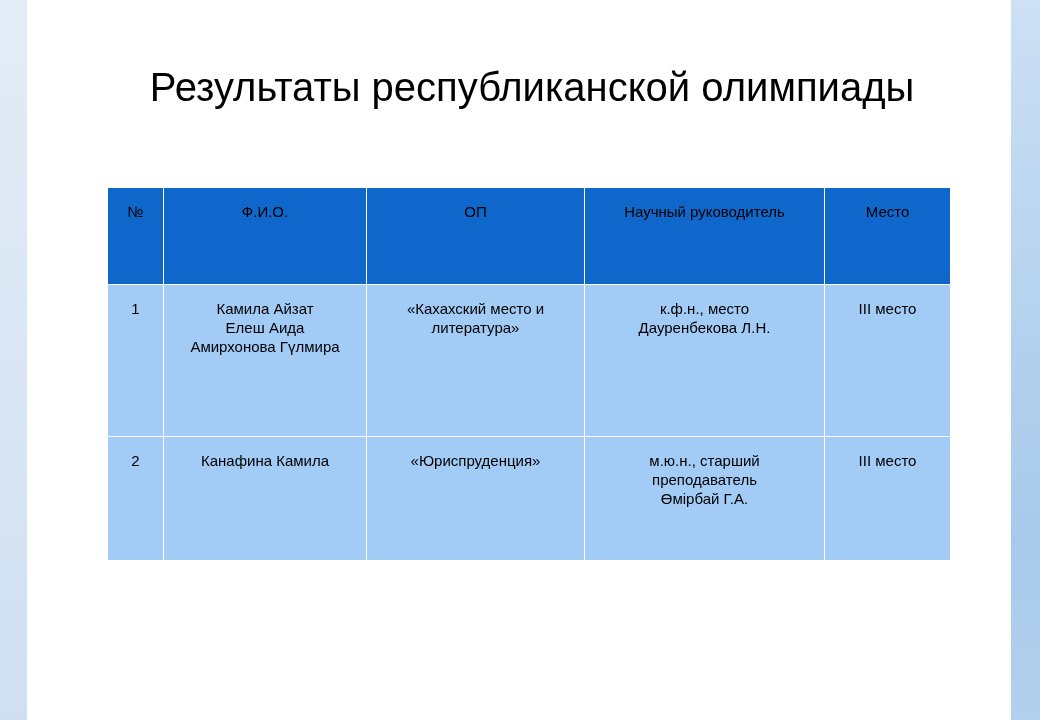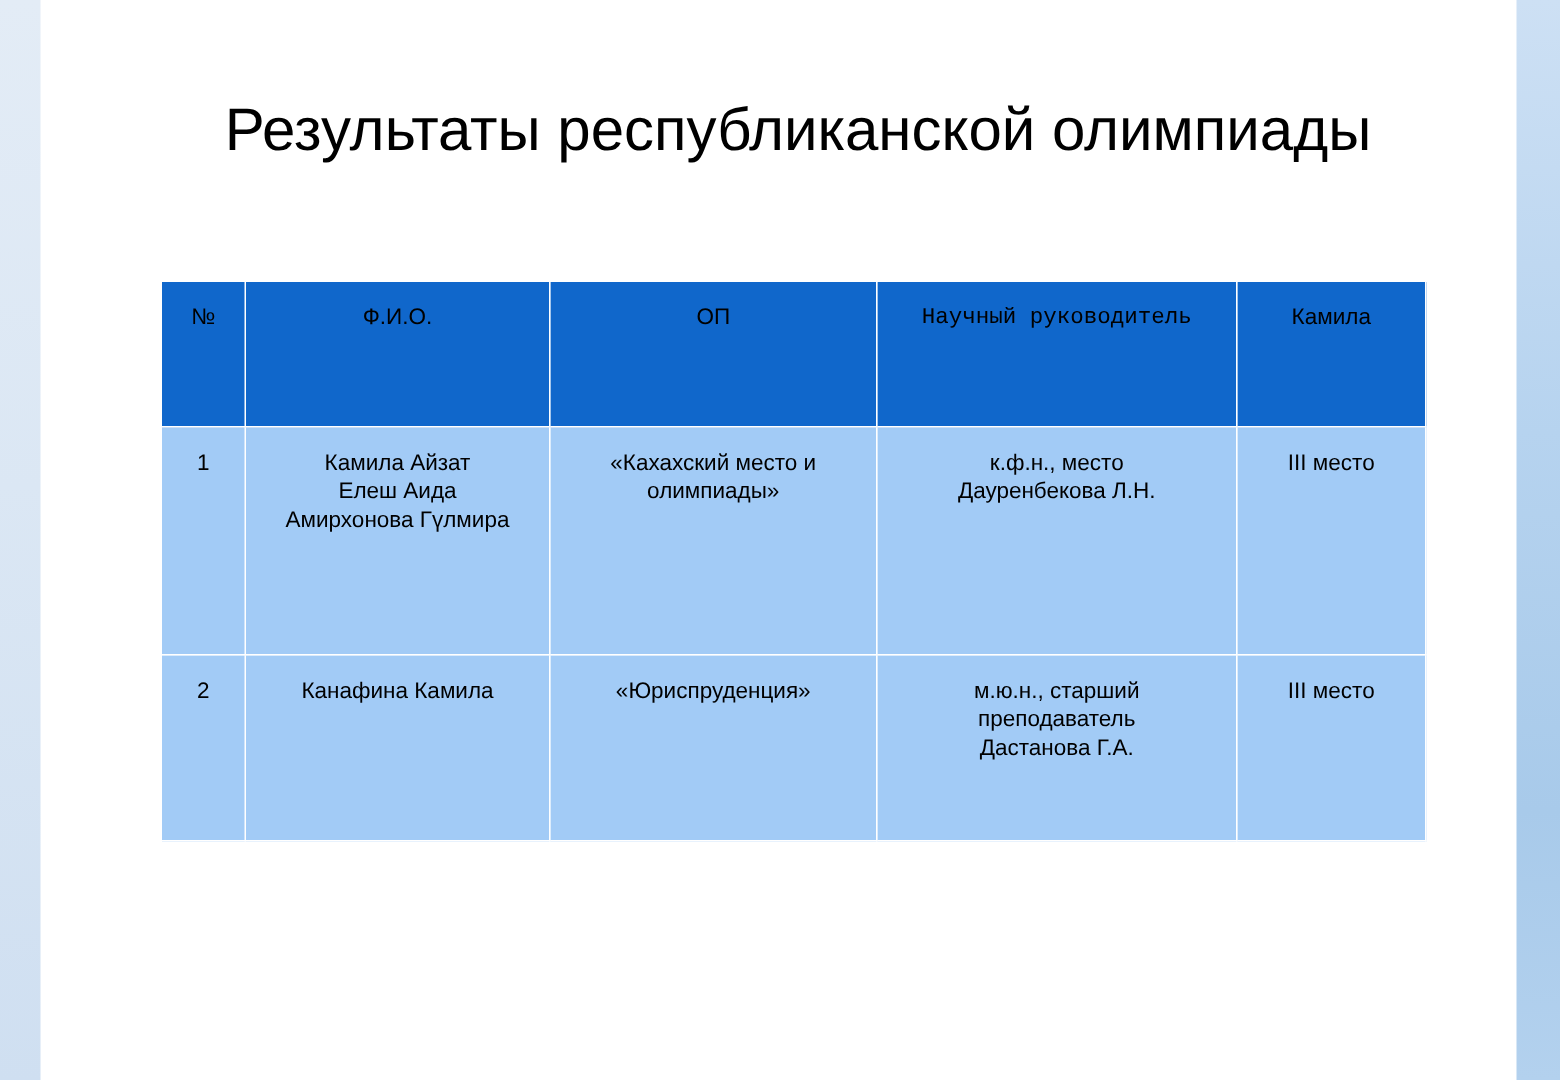--- a/index.html
+++ b/index.html
@@ -86,21 +86,21 @@
   }
   .results-table tbody td {
     background: #a2cbf6;
   }
   tbody tr.row-1 td { height: 131px; padding-top: 14px; }
   tbody tr.row-2 td { height: 103px; padding-top: 14px; }
 
   .col-num   { width: 56px; }
   .col-name  { width: 203px; }
   .col-prog  { width: 218px; }
-  .col-sup   { width: 240px; font-family: Liberation Mono, monospace; }
+  .col-sup   { width: 240px; }
   .col-place { width: 126px; }
 
   .cell-line { display: block; }
   td.cell-place, td.cell-num { white-space: nowrap; }
 </style>
 </head>
 <body>
 
 <div class="slide">
 
@@ -116,52 +116,52 @@
       <col class="col-prog">
       <col class="col-sup">
       <col class="col-place">
     </colgroup>
     <thead>
       <tr>
         <th class="col-num">№</th>
         <th class="col-name">Ф.И.О.</th>
         <th class="col-prog">ОП</th>
         <th class="col-sup">Научный руководитель</th>
-        <th class="col-place">Камила</th>
+        <th class="col-place">Место</th>
       </tr>
     </thead>
     <tbody>
       <tr class="row-1">
         <td class="cell-num">1</td>
         <td class="cell-name">
           <span class="cell-line">Камила Айзат</span>
           <span class="cell-line">Елеш Аида</span>
           <span class="cell-line">Амирхонова Гүлмира</span>
         </td>
         <td class="cell-prog">
           <span class="cell-line">«Кахахский место и</span>
-          <span class="cell-line">олимпиады»</span>
+          <span class="cell-line">литература»</span>
         </td>
         <td class="cell-sup">
           <span class="cell-line">к.ф.н., место</span>
           <span class="cell-line">Дауренбекова Л.Н.</span>
         </td>
         <td class="cell-place">III место</td>
       </tr>
       <tr class="row-2">
         <td class="cell-num">2</td>
         <td class="cell-name">
           <span class="cell-line">Канафина Камила</span>
         </td>
         <td class="cell-prog">
           <span class="cell-line">«Юриспруденция»</span>
         </td>
         <td class="cell-sup">
           <span class="cell-line">м.ю.н., старший</span>
           <span class="cell-line">преподаватель</span>
-          <span class="cell-line">Дастанова Г.А.</span>
+          <span class="cell-line">Өмірбай Г.А.</span>
         </td>
         <td class="cell-place">III место</td>
       </tr>
     </tbody>
   </table>
 
 </div>
 
 </body></html>

